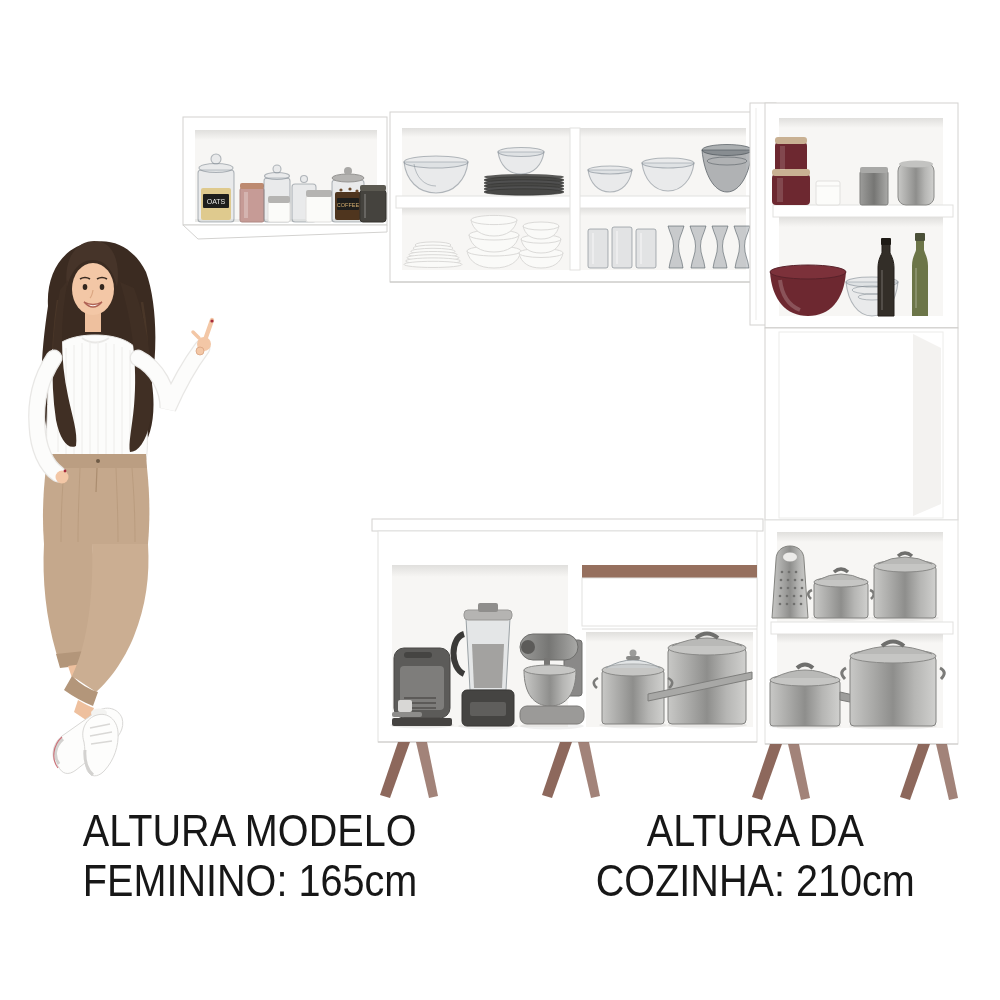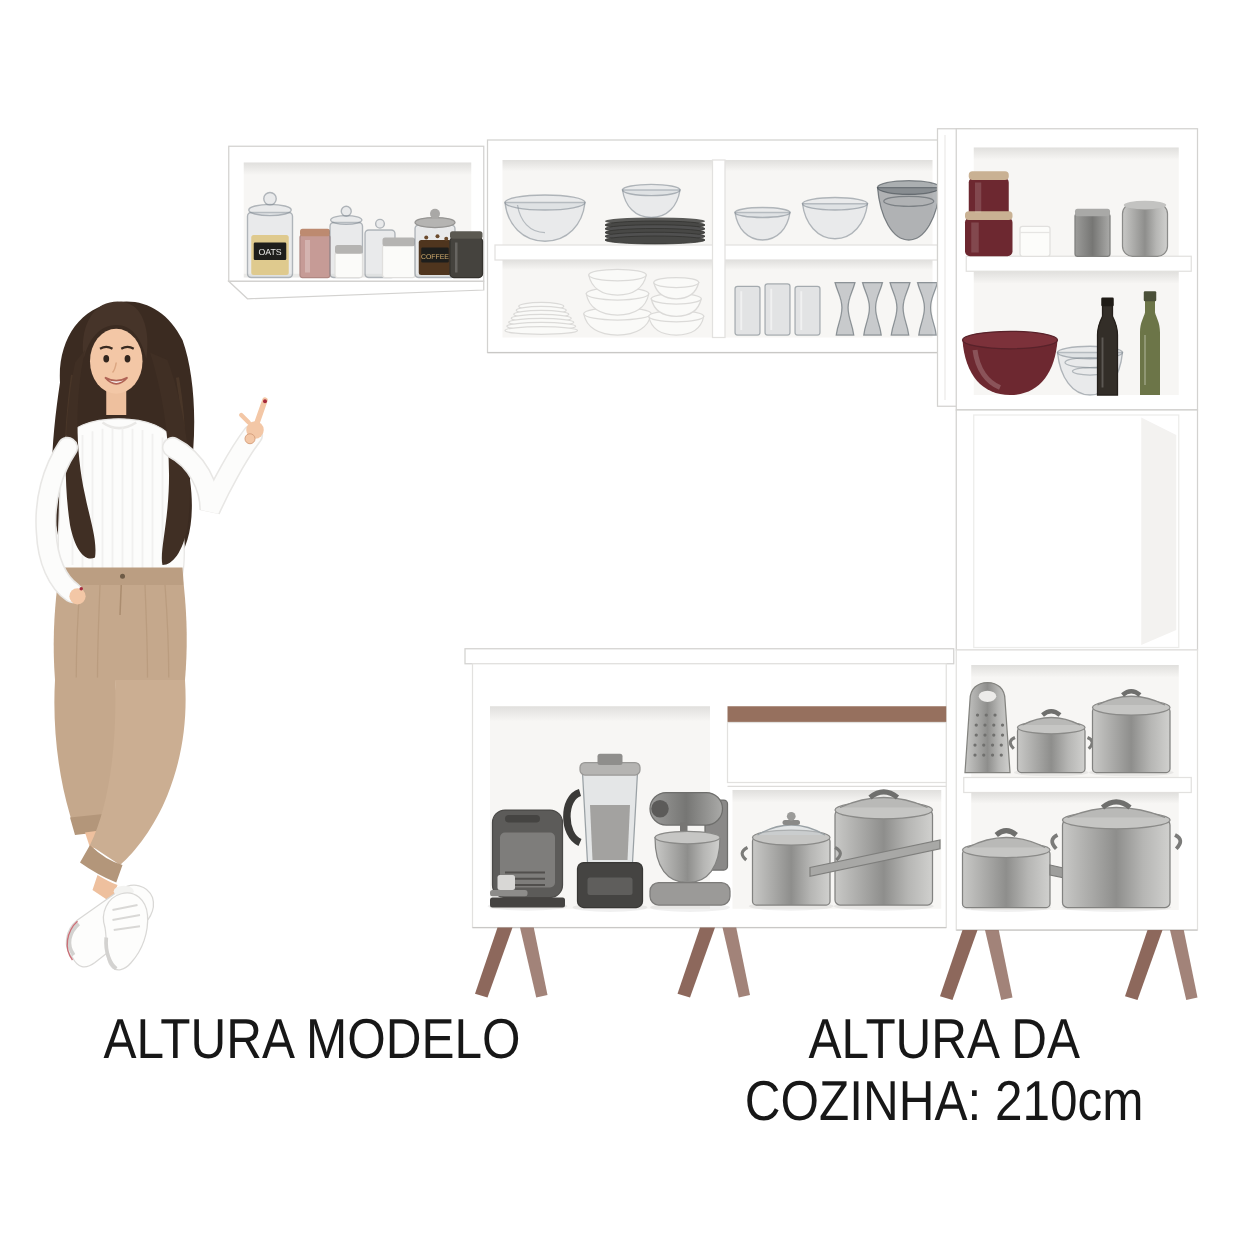--- a/index.html
+++ b/index.html
@@ -434,19 +434,20 @@
       <circle cx="200" cy="351" r="4" fill="#f3c7a6" stroke="#d8a27f" stroke-width="0.8"></circle>
       <path d="M205,340 L212,320" stroke="#f3c7a6" stroke-width="4.4" stroke-linecap="round"></path>
       <path d="M199,338 L193,332" stroke="#f3c7a6" stroke-width="3.5" stroke-linecap="round"></path>
       <circle cx="212" cy="321" r="1.6" fill="#a62a3c"></circle>
     </g>
   </g>
 </svg>
 
 <div class="caption" style="left:0;top:806px;width:500px">
   <div class="cap-line"><span>ALTURA MODELO</span></div>
+  <div class="cap-line"><span>FEMININO: 165cm</span></div>
 </div>
 <div class="caption" style="left:505px;top:806px;width:500px">
   <div class="cap-line"><span>ALTURA DA</span></div>
   <div class="cap-line"><span>COZINHA: 210cm</span></div>
 </div>
 
 </div>
 
 </body></html>

